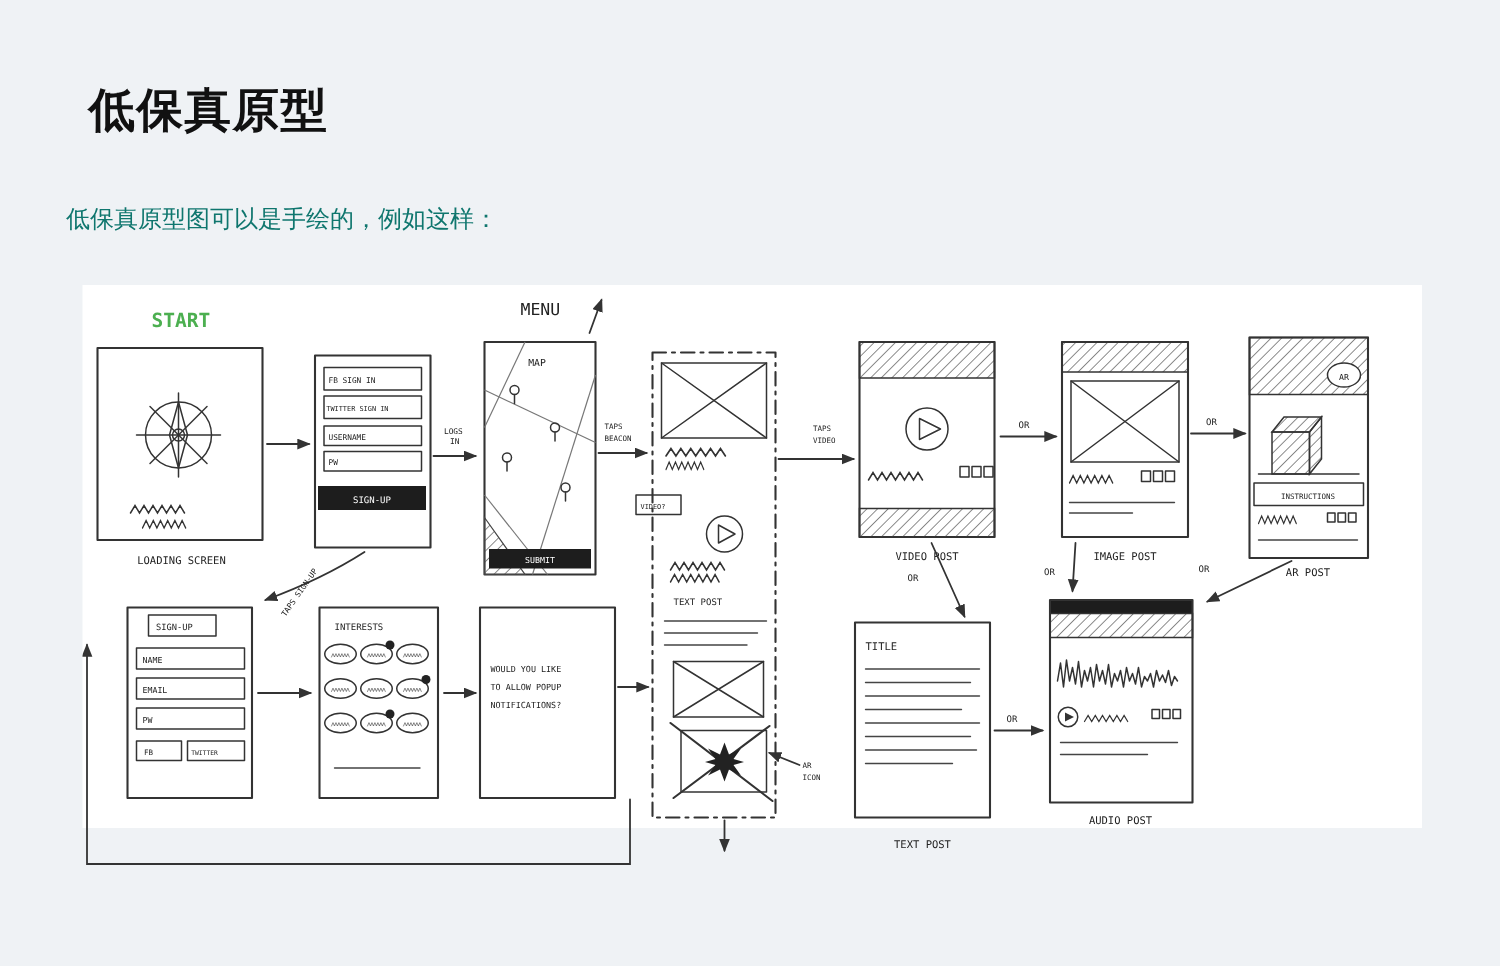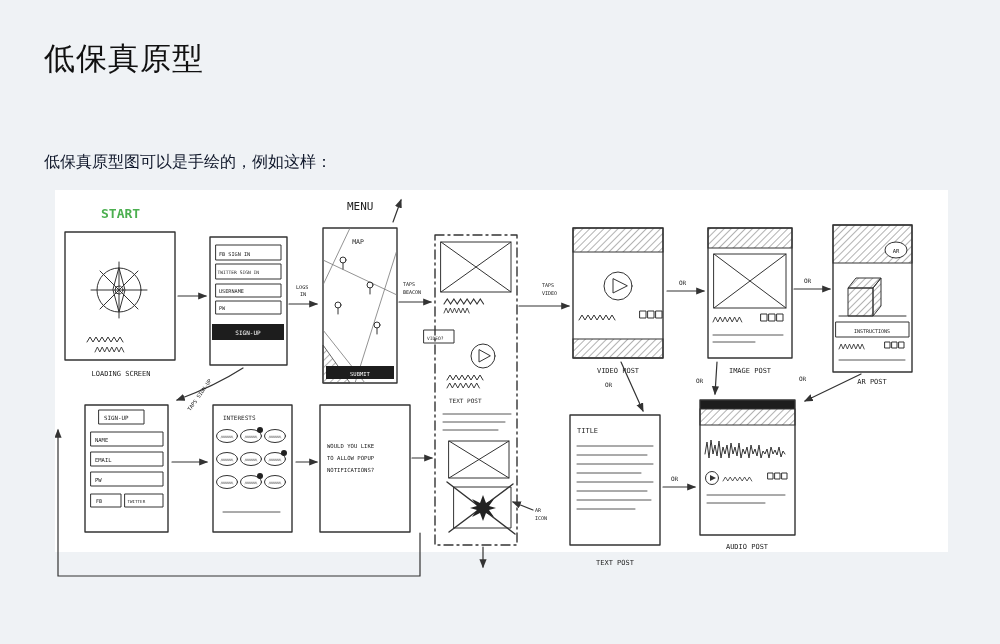--- a/index.html
+++ b/index.html
@@ -5,26 +5,26 @@
   html,body { margin:0; padding:0; }
   body {
     width:1000px; height:644px;
     background:#eff2f5;
     font-family:"Liberation Sans", sans-serif;
     color:#1a1a1a;
     overflow:hidden;
   }
   .canvas { position:relative; width:1000px; height:644px; }
   .page-title {
-    position:absolute; left:44px; top:38px; margin:0;
-    font-size:31px; font-weight:normal; color:#111; letter-spacing:1px;text-align:center;
+    position:absolute; left:44px; top:38px; margin:15px;
+    font-size:31px; font-weight:bold; color:#111; letter-spacing:1px;text-align:center;
   }
   .intro {
-    position:absolute; left:44px; top:152px; margin:0;
-    font-size:16px; color:#0f172a;text-align:center;
+    position:absolute; left:44px; top:136px; margin:0;
+    font-size:16px; color:#0f766e;text-align:center;
   }
   .sketch-card {
     position:absolute; left:55px; top:190px;
     width:893px; height:362px; background:#ffffff;
   }
   svg text { font-family:"DejaVu Sans Mono", monospace; fill:#222; }
   .s  { fill:none; stroke:#333; stroke-width:1.4; stroke-linecap:round; stroke-linejoin:round; }
   .s1 { fill:none; stroke:#333; stroke-width:1;   stroke-linecap:round; stroke-linejoin:round; }
   .thin { fill:none; stroke:#444; stroke-width:0.9; stroke-linecap:round; }
   .road { fill:none; stroke:#777; stroke-width:0.8; }

